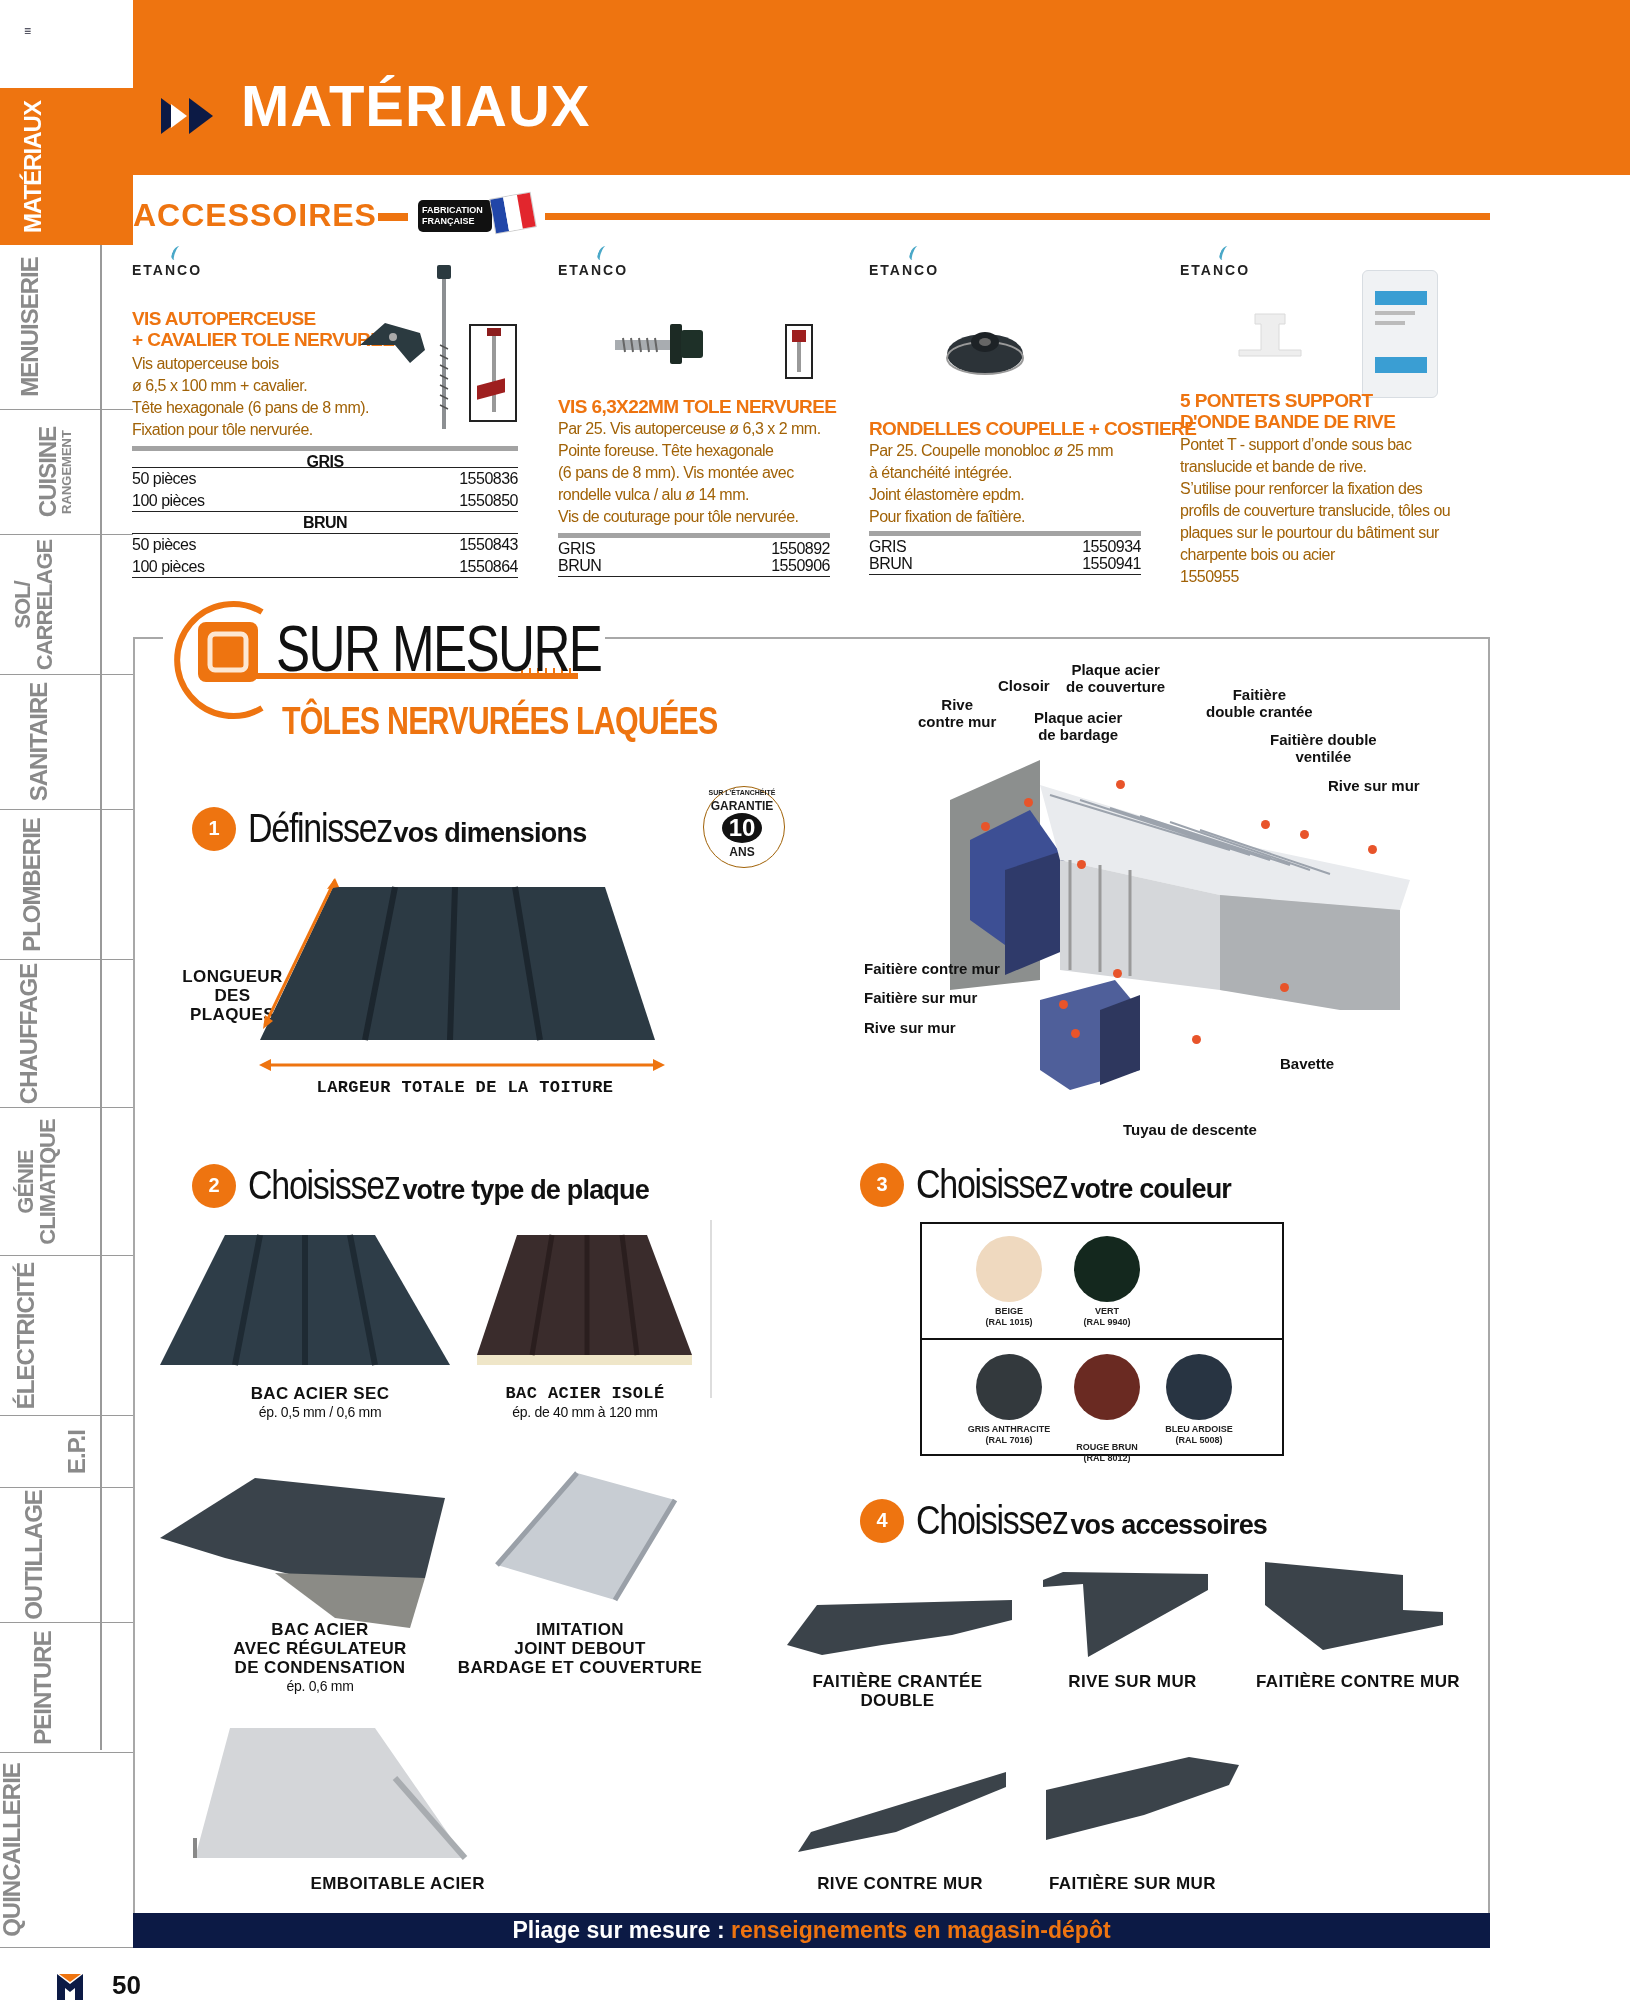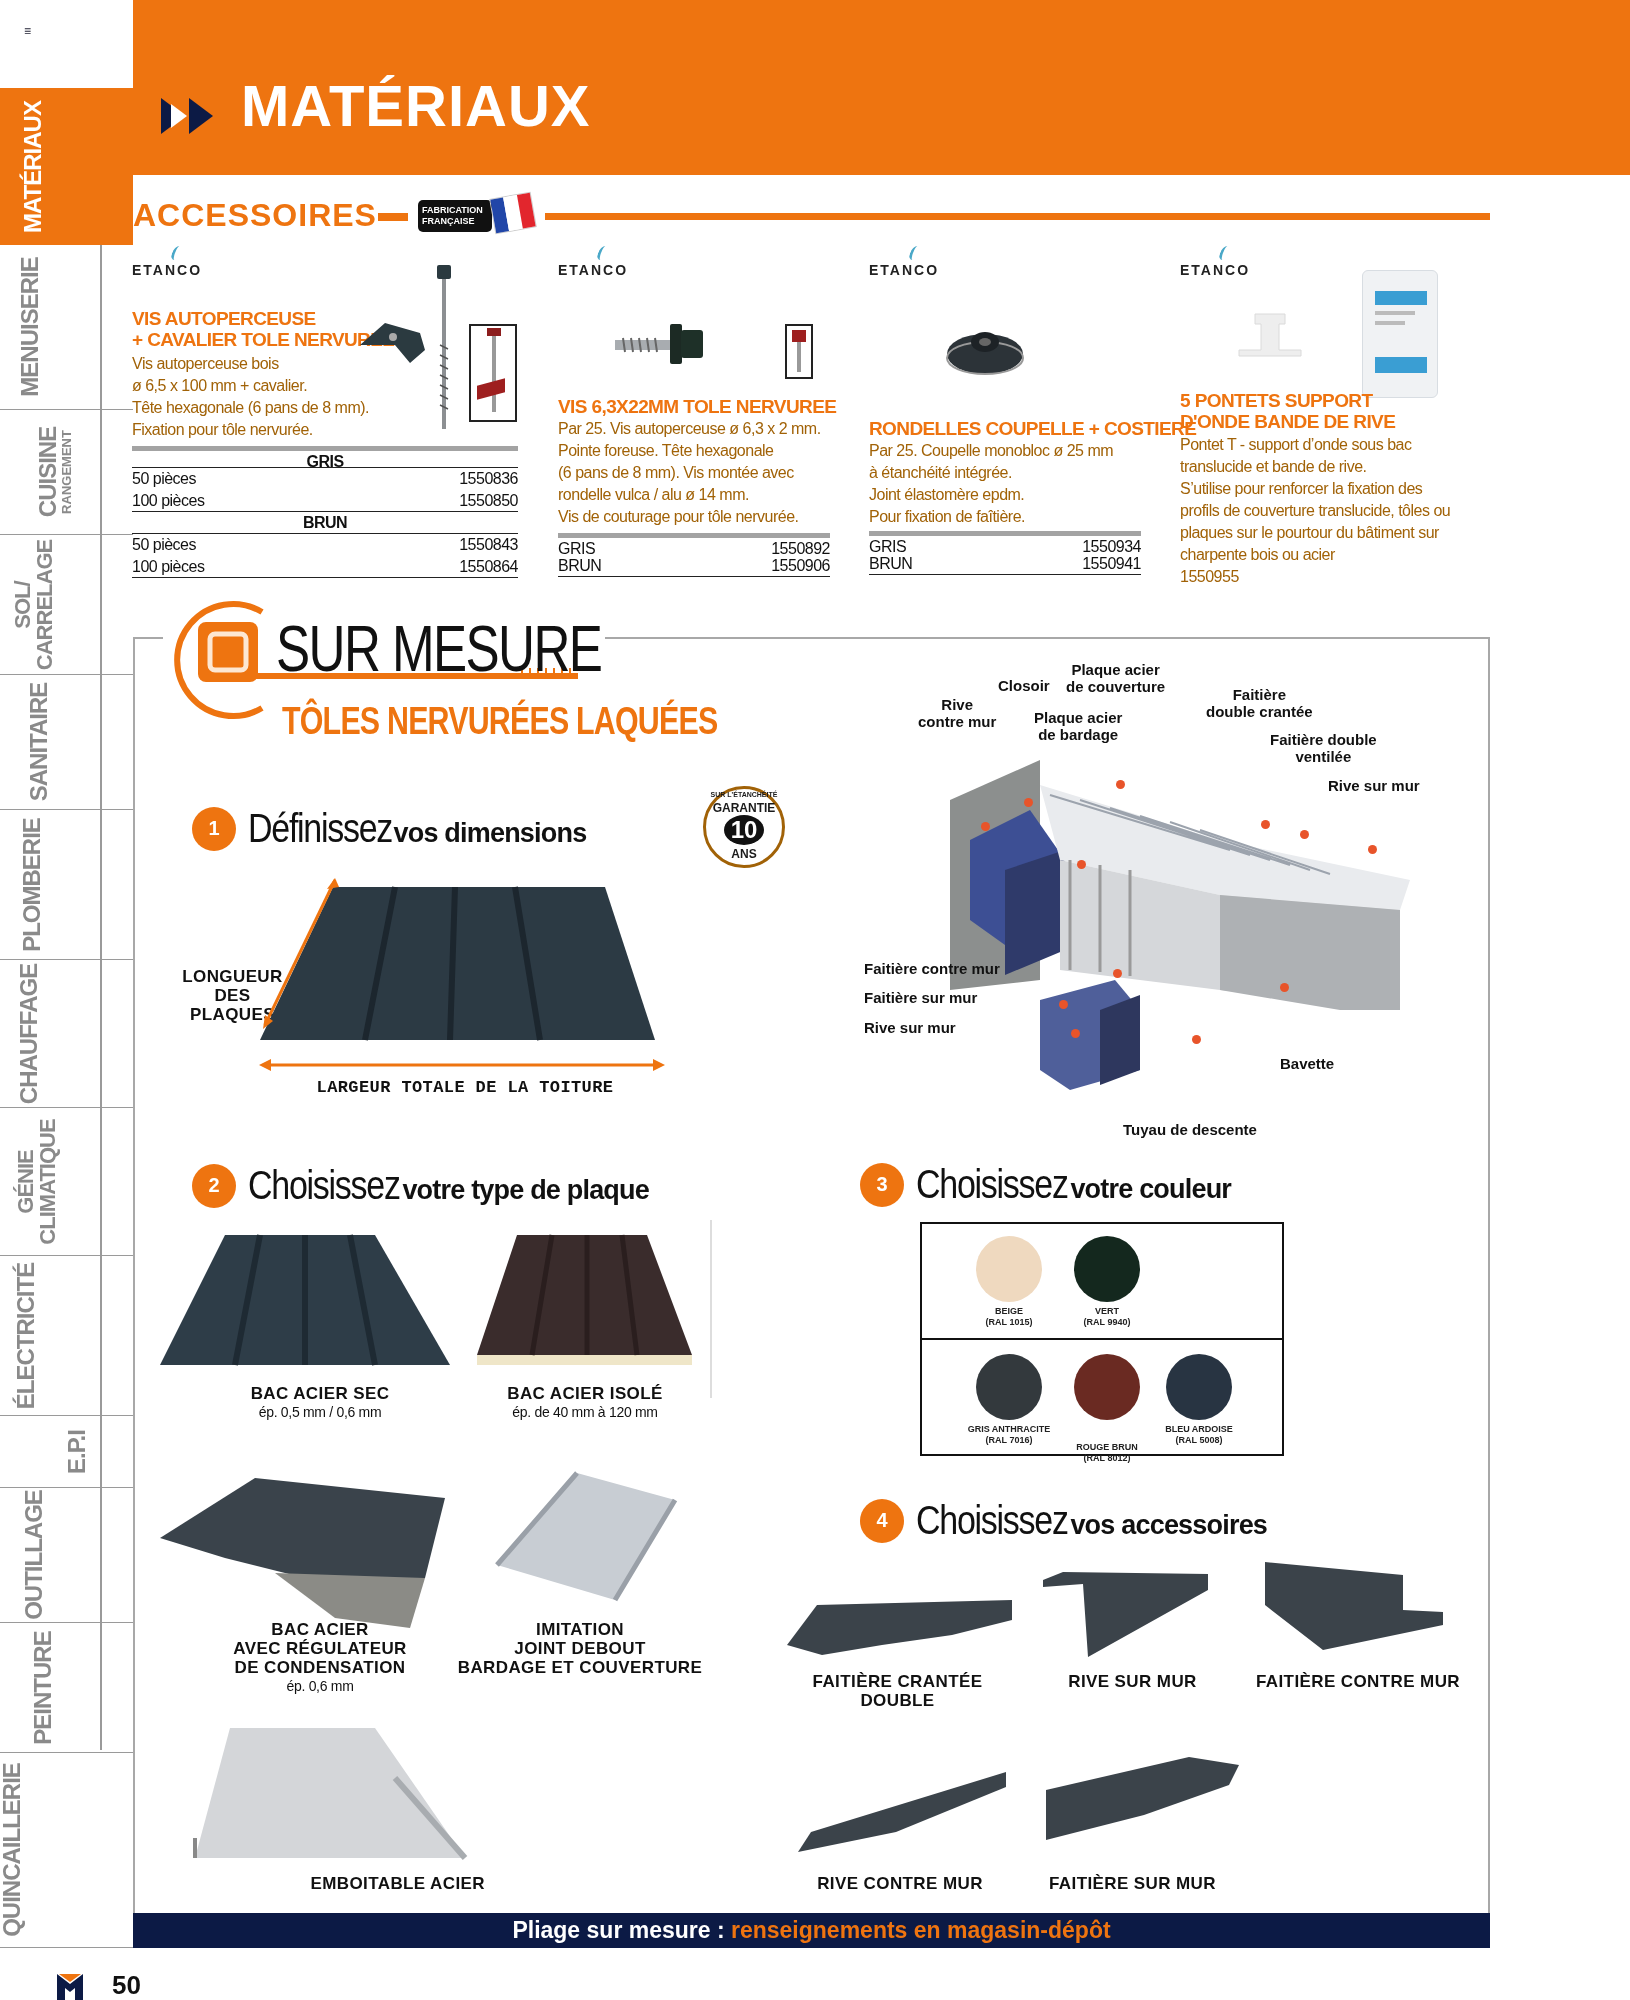--- a/index.html
+++ b/index.html
@@ -285,21 +285,21 @@
 <svg class="abs" style="left:162px;top:600px;" width="420" height="120" viewBox="0 0 420 120">
   <path d="M100,12 A56,56 0 1 0 100,108" fill="none" stroke="#ee7410" stroke-width="6"></path>
   <rect x="36" y="22" width="60" height="60" rx="8" fill="#ee7410"></rect>
   <rect x="48" y="34" width="36" height="36" rx="5" fill="none" stroke="#fde7d2" stroke-width="5"></rect>
   <rect x="92" y="73" width="324" height="6" fill="#ee7410"></rect>
   <path d="M360,73 L360,68 M368,73 L368,68 M376,73 L376,68 M384,73 L384,68 M392,73 L392,68 M400,73 L400,68 M408,73 L408,68" stroke="#ee7410" stroke-width="2"></path>
 </svg>
 <div class="sm-title">SUR MESURE</div>
 <div class="sm-sub">TÔLES NERVURÉES LAQUÉES</div>
 
-<div class="abs" style="left:703px;top:786px;width:82px;height:82px;border-radius:50%;border:3px solid #a16207;">
+<div class="abs" style="left:703px;top:786px;width:82px;height:82px;border-radius:50%;border:1px solid #a16207;">
   <div class="abs" style="left:0;top:2px;width:76px;text-align:center;font-size:7px;font-weight:bold;">SUR L'ÉTANCHÉITÉ</div>
   <div class="abs" style="left:0;top:12px;width:76px;text-align:center;font-size:12px;font-weight:bold;">GARANTIE</div>
   <div class="abs" style="left:18px;top:26px;width:40px;height:30px;border-radius:50%;background:#111;color:#fff;text-align:center;font-size:24px;font-weight:bold;line-height:30px;">10</div>
   <div class="abs" style="left:0;top:58px;width:76px;text-align:center;font-size:12px;font-weight:bold;">ANS</div>
 </div>
 
 <div class="step" style="left:192px;top:806px;">
   <div class="step-num">1</div>
   <span class="step-big">Définissez</span>
   <span class="step-small">vos dimensions</span>
@@ -386,21 +386,21 @@
 </svg>
 <div class="lbl-bold" style="left:155px;top:1384px;width:330px;">BAC ACIER SEC</div>
 <div class="lbl-sub" style="left:155px;top:1404px;width:330px;">ép. 0,5 mm / 0,6 mm</div>
 
 <svg class="sheet" style="left:472px;top:1230px;" width="224" height="140" viewBox="0 0 224 140">
   <polygon points="45,5 175,5 220,125 5,125" fill="#3a2c2c"></polygon>
   <rect x="5" y="125" width="215" height="10" fill="#efe6c8"></rect>
   <path d="M80,5 L60,125 M115,5 L115,125 M150,5 L165,125" stroke="#2a1e1e" stroke-width="5"></path>
 </svg>
 <div class="abs" style="left:710px;top:1220px;width:1.5px;height:178px;background:#ddd;"></div>
-<div class="lbl-bold" style="left:430px;top:1384px;width:310px;">BAC ACIER ISOLÉ</div>
+<div class="lbl-bold" style="left:430px;top:1384px;width:310px;font-family:Liberation Mono, monospace;">BAC ACIER ISOLÉ</div>
 <div class="lbl-sub" style="left:430px;top:1404px;width:310px;">ép. de 40 mm à 120 mm</div>
 
 <svg class="sheet" style="left:155px;top:1468px;" width="290" height="160" viewBox="0 0 290 160">
   <polygon points="5,70 100,10 290,30 270,110 170,115 70,90" fill="#3a434b"></polygon>
   <polygon points="120,105 270,110 255,160 180,150" fill="#8b8b86"></polygon>
 </svg>
 <div class="lbl-bold" style="left:155px;top:1620px;width:330px;">
   <div>BAC ACIER</div>
   <div>AVEC RÉGULATEUR</div>
   <div>DE CONDENSATION</div>

